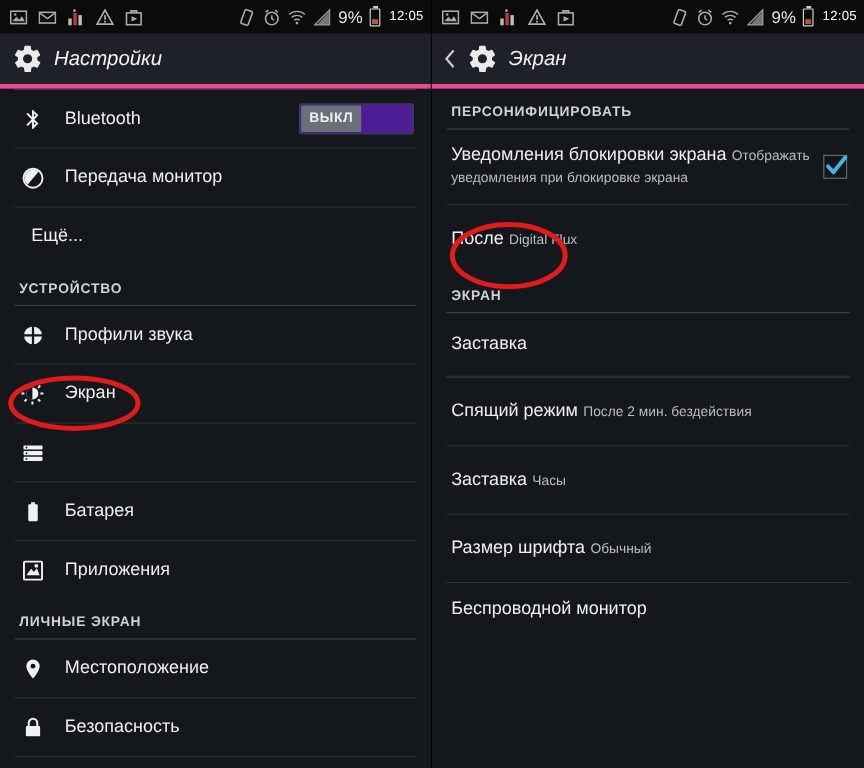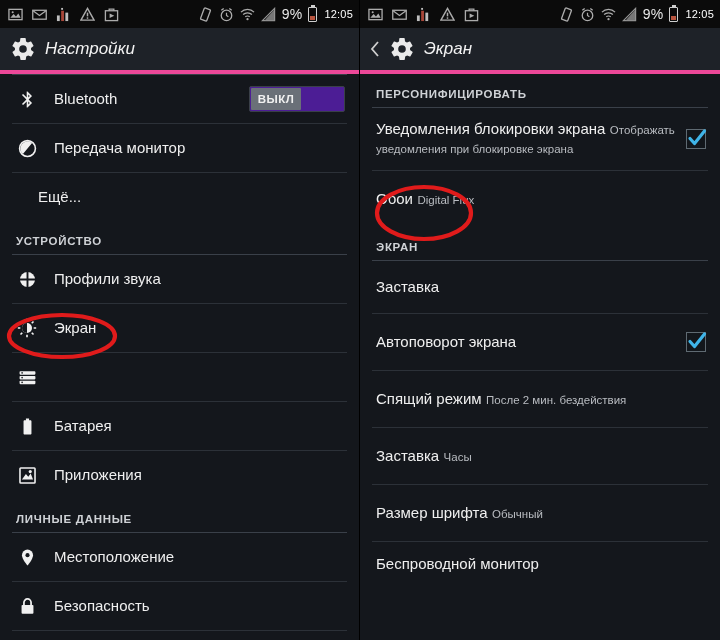--- a/index.html
+++ b/index.html
@@ -55,21 +55,21 @@
   .row .ico svg { display:block; }
   .row .txt { flex:1; min-width:0; }
   .row .label { font-size:15px; color:#efefef; line-height:1.25; }
   .row .sub { font-size:11.5px; color:#b9bcc1; line-height:1.35; margin-top:2px; }
 
   .row.h48 { height:48px; }
   .row.h44 { height:44px; }
   .row.h52 { height:52px; }
   .row.h56 { height:56px; }
   .row.h62 { height:62px; }
-  .row.noicon { padding-left:38px; }
+  .row.noicon { padding-left:26px; }
 
   .section {
     font-size:11.5px; color:#cfd2d6; letter-spacing:.7px;
     padding:14px 0 7px 16px; font-weight:bold;
   }
 
   
   .switch {
     width:96px; height:26px; background:#4c1d95;
     border:1px solid #3a4048; border-radius:2px;
@@ -251,21 +251,21 @@
         <span class="ico">
           <svg width="19" height="19" viewBox="0 0 24 24">
               <rect x="2.5" y="2.5" width="19" height="19" rx="1" fill="none" stroke="#f0f0f0" stroke-width="2"></rect>
               <path fill="#f0f0f0" d="M5 17 L10 10 L13 13.5 L16 9.5 L19 17Z"></path>
               <circle cx="15.5" cy="7" r="2" fill="#f0f0f0"></circle>
             </svg>
         </span>
         <span class="txt"><span class="label">Приложения</span></span>
       </div>
 
-      <div class="section">ЛИЧНЫЕ ДАННЫЕ</div>
+      <div class="section">ЛИЧНЫЕ ЭКРАН</div>
       <div class="sep bright"></div>
 
       <div class="row h48">
         <span class="ico">
           <svg width="19" height="19" viewBox="0 0 24 24">
               <path fill="#f0f0f0" d="M12 2a7 7 0 0 0-7 7c0 5.2 7 13 7 13s7-7.8 7-13a7 7 0 0 0-7-7Z"></path>
               <circle cx="12" cy="9" r="2.6" fill="#14171c"></circle>
             </svg>
         </span>
         <span class="txt"><span class="label">Местоположение</span></span>
@@ -366,41 +366,33 @@
         <span class="check">
           <svg width="22" height="22" viewBox="0 0 22 22">
               <path d="M4 11.5 L8.5 16.5 L18.5 4" fill="none" stroke="#3fb4e8" stroke-width="3.2" stroke-linecap="round" stroke-linejoin="round"></path>
             </svg>
         </span>
       </div>
       <div class="sep"></div>
 
       <div class="row h56 noicon" style="padding-left:16px;">
         <span class="txt">
-          <span class="label">Обои</span>
+          <span class="label">После</span>
           <span class="sub">Digital Flux</span>
         </span>
       </div>
 
       <div class="section">ЭКРАН</div>
       <div class="sep bright"></div>
 
       <div class="row h52 noicon" style="padding-left:16px;">
         <span class="txt"><span class="label">Заставка</span></span>
       </div>
       <div class="sep"></div>
 
-      <div class="row h56 noicon" style="padding-left:16px;">
-        <span class="txt"><span class="label">Автоповорот экрана</span></span>
-        <span class="check">
-          <svg width="22" height="22" viewBox="0 0 22 22">
-              <path d="M4 11.5 L8.5 16.5 L18.5 4" fill="none" stroke="#3fb4e8" stroke-width="3.2" stroke-linecap="round" stroke-linejoin="round"></path>
-            </svg>
-        </span>
-      </div>
       <div class="sep"></div>
 
       <div class="row h56 noicon" style="padding-left:16px;">
         <span class="txt">
           <span class="label">Спящий режим</span>
           <span class="sub">После 2 мин. бездействия</span>
         </span>
       </div>
       <div class="sep"></div>
 

